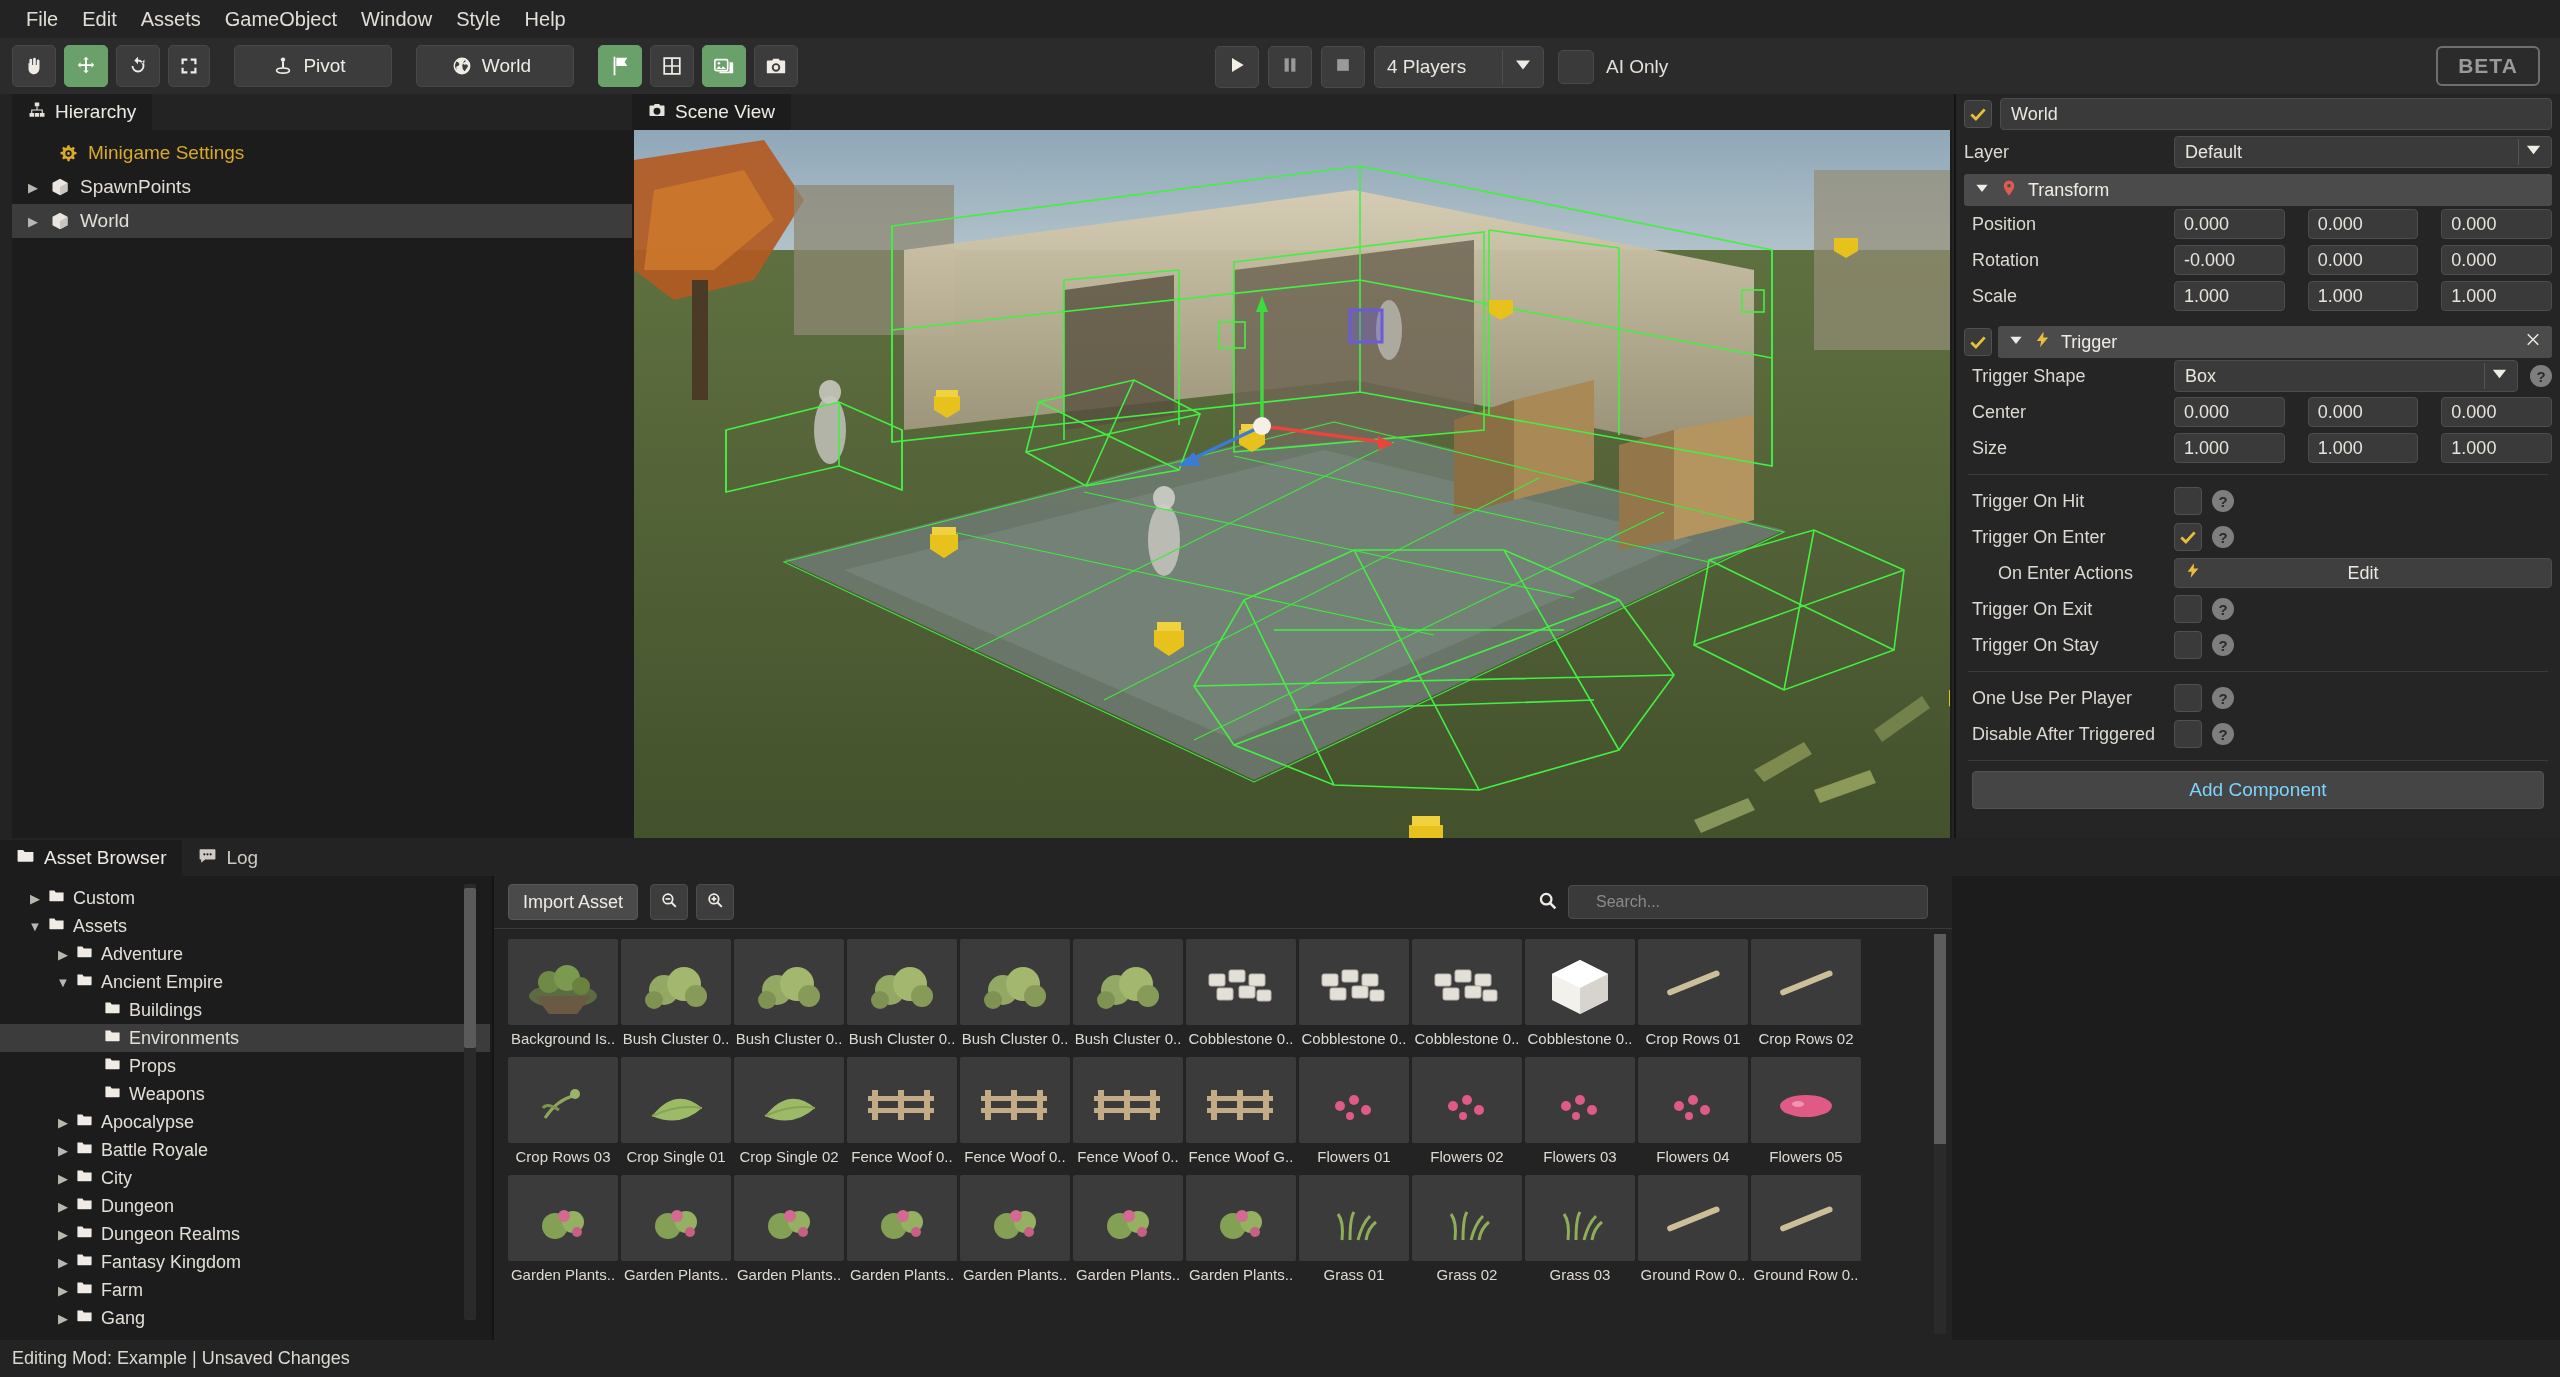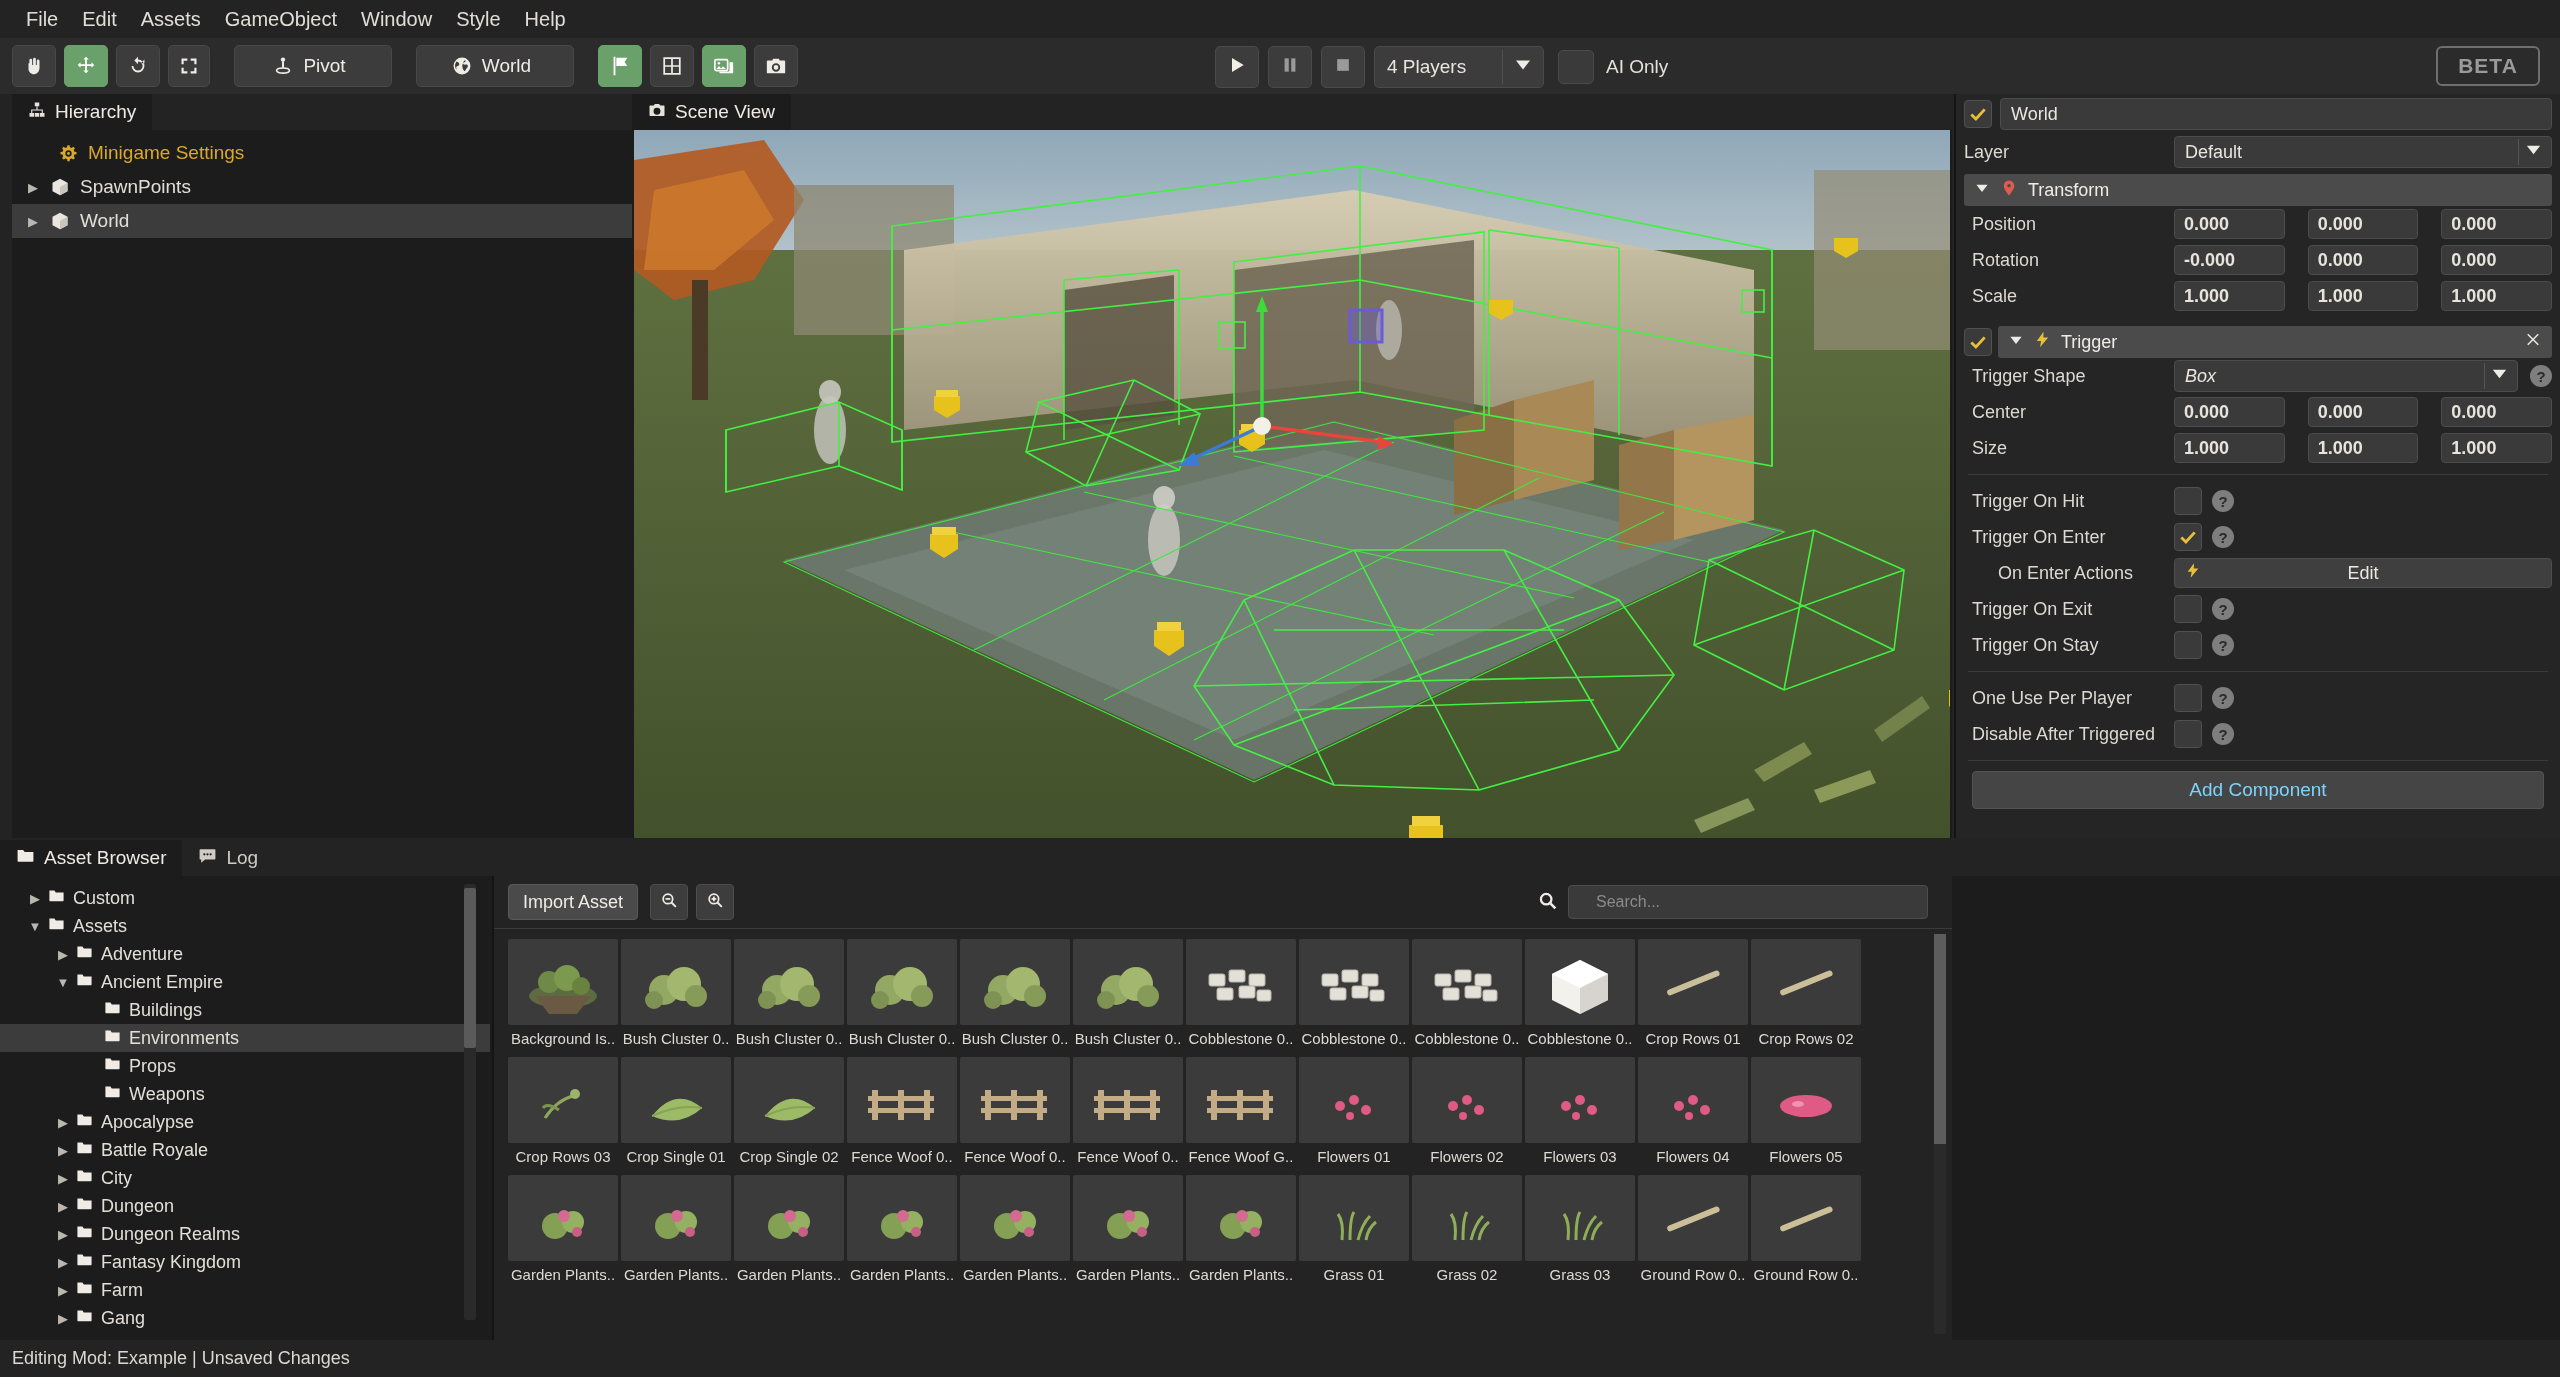--- a/index.html
+++ b/index.html
@@ -122,21 +122,21 @@
   .dropdown .dd-sep { position: absolute; right: 32px; top: 2px; bottom: 2px; width: 1px; background: #555; }
   .dropdown .dd-caret { position: absolute; right: 8px; top: 50%; transform: translateY(-50%); }
   .comp-header {
     height: 32px; background: #4b4b4b; border-radius: 3px; display: flex; align-items: center;
     gap: 10px; padding: 0 10px; font-size: 18px; color: #f0ece5; margin-top: 4px;
   }
   .num {
     height: 30px; background: #3a3a3a; border: 1px solid #4c4c4c; border-radius: 4px;
     display: flex; align-items: center; padding-left: 9px; font-size: 18px; color: #e8e4dd; cursor: text;
   }
-  .triplet { display: flex; gap: 23px; flex: 1; font-weight: bold; }
+  .triplet { display: flex; gap: 23px; flex: 1; }
   .triplet .num { flex: 1; }
   .helpic {
     width: 22px; height: 22px; border-radius: 50%; background: #7e7e7e; color: #2a2a2a;
     font-size: 15px; font-weight: bold; display: flex; align-items: center; justify-content: center;
     margin-left: 12px; cursor: pointer; flex: none;
   }
   .divider { height: 1px; background: #3b3b3b; margin: 8px 4px; }
   .edit-btn {
     flex: 1; height: 30px; background: #3f3f3f; border: 1px solid #4d4d4d; border-radius: 4px;
     display: flex; align-items: center; justify-content: center; position: relative;
@@ -659,21 +659,21 @@
           <span style="position:absolute;right:10px;top:50%;transform:translateY(-50%);">
             <svg width="18" height="18" viewBox="0 0 24 24">
                 <path stroke="#e8e4dd" stroke-width="2.2" d="M5 5l14 14M19 5L5 19"></path>
               </svg>
           </span>
         </div>
       </div>
 
       <div class="row">
         <div class="lbl" style="width:210px;padding-left:8px;">Trigger Shape</div>
-        <div class="dropdown" style="flex:1;font-style:italic;">
+        <div class="dropdown" style="flex:1;">
           <span>Box</span>
           <span class="dd-sep"></span>
           <span class="dd-caret">
             <svg width="19" height="19" viewBox="0 0 20 20">
                 <path fill="#efece6" d="M3 6h14l-7 9z"></path>
               </svg>
           </span>
         </div>
         <div class="helpic">?</div>
       </div>

